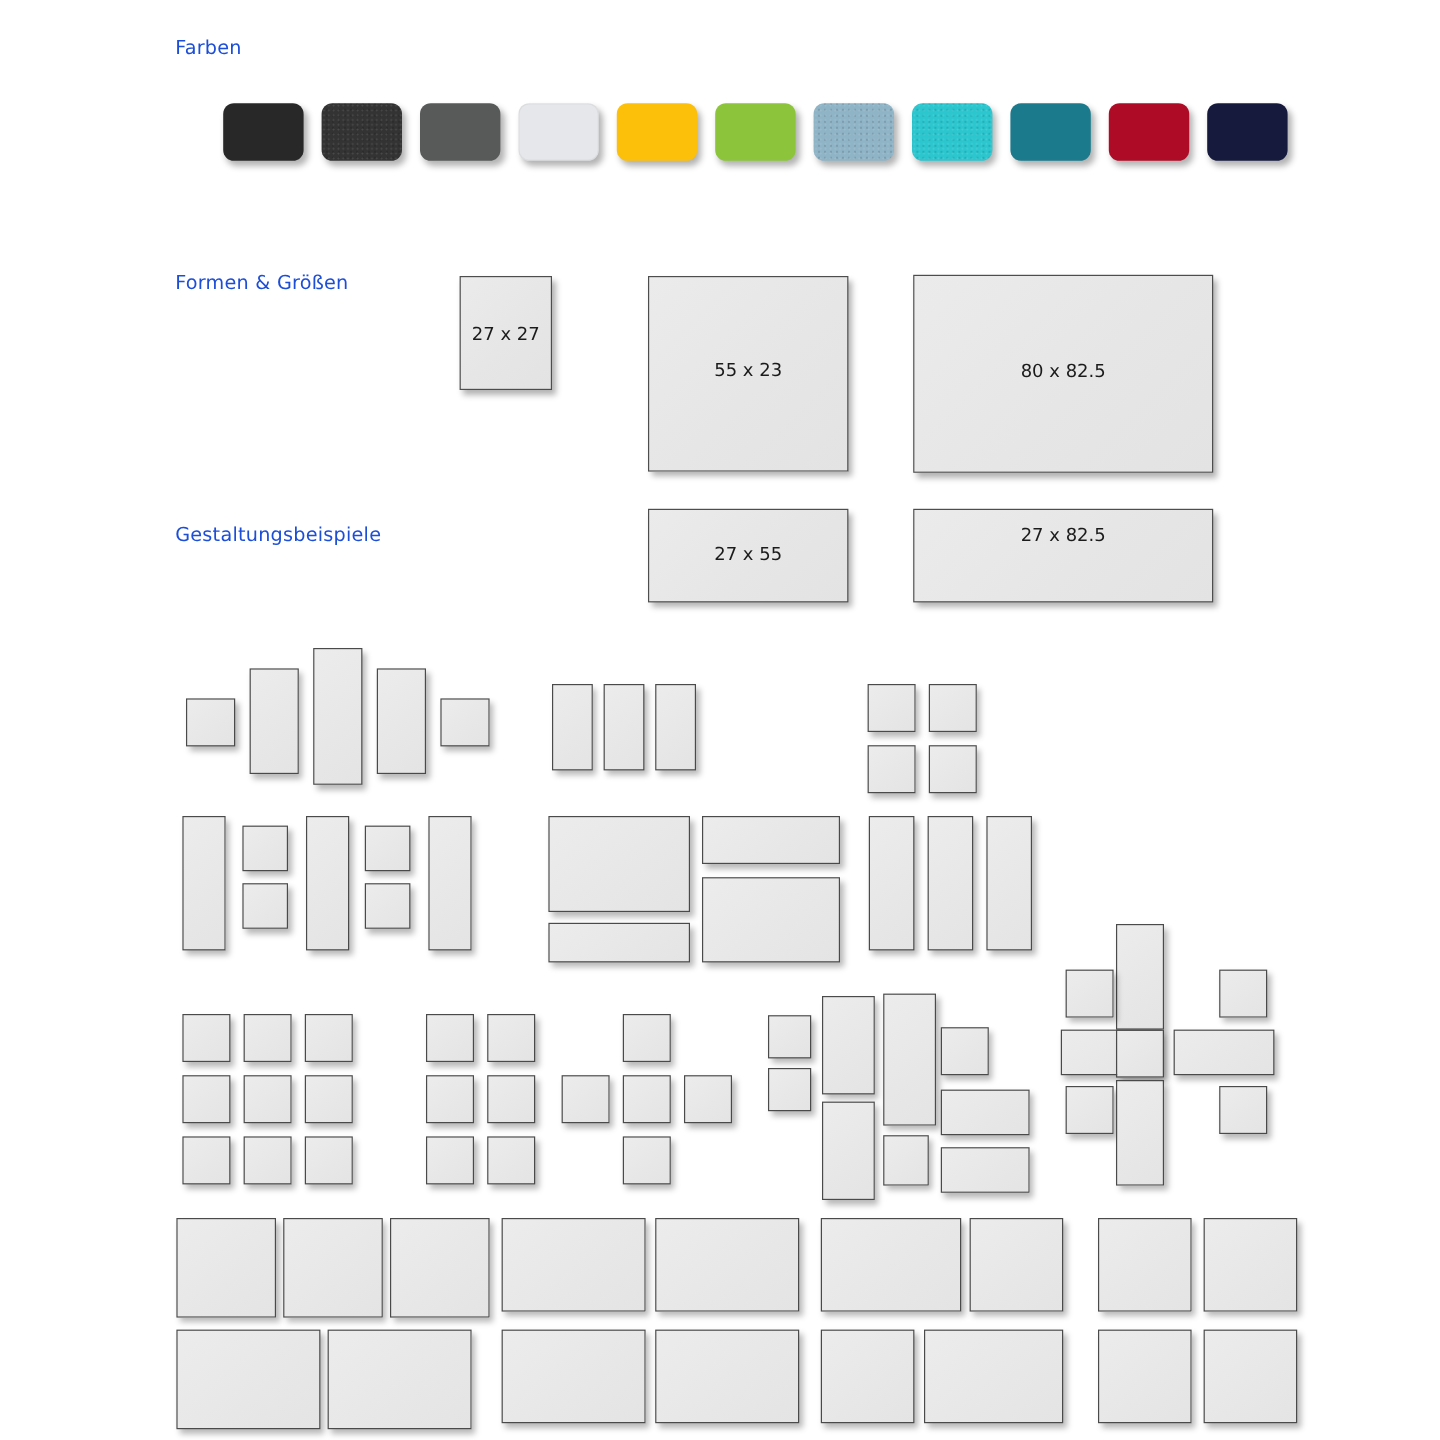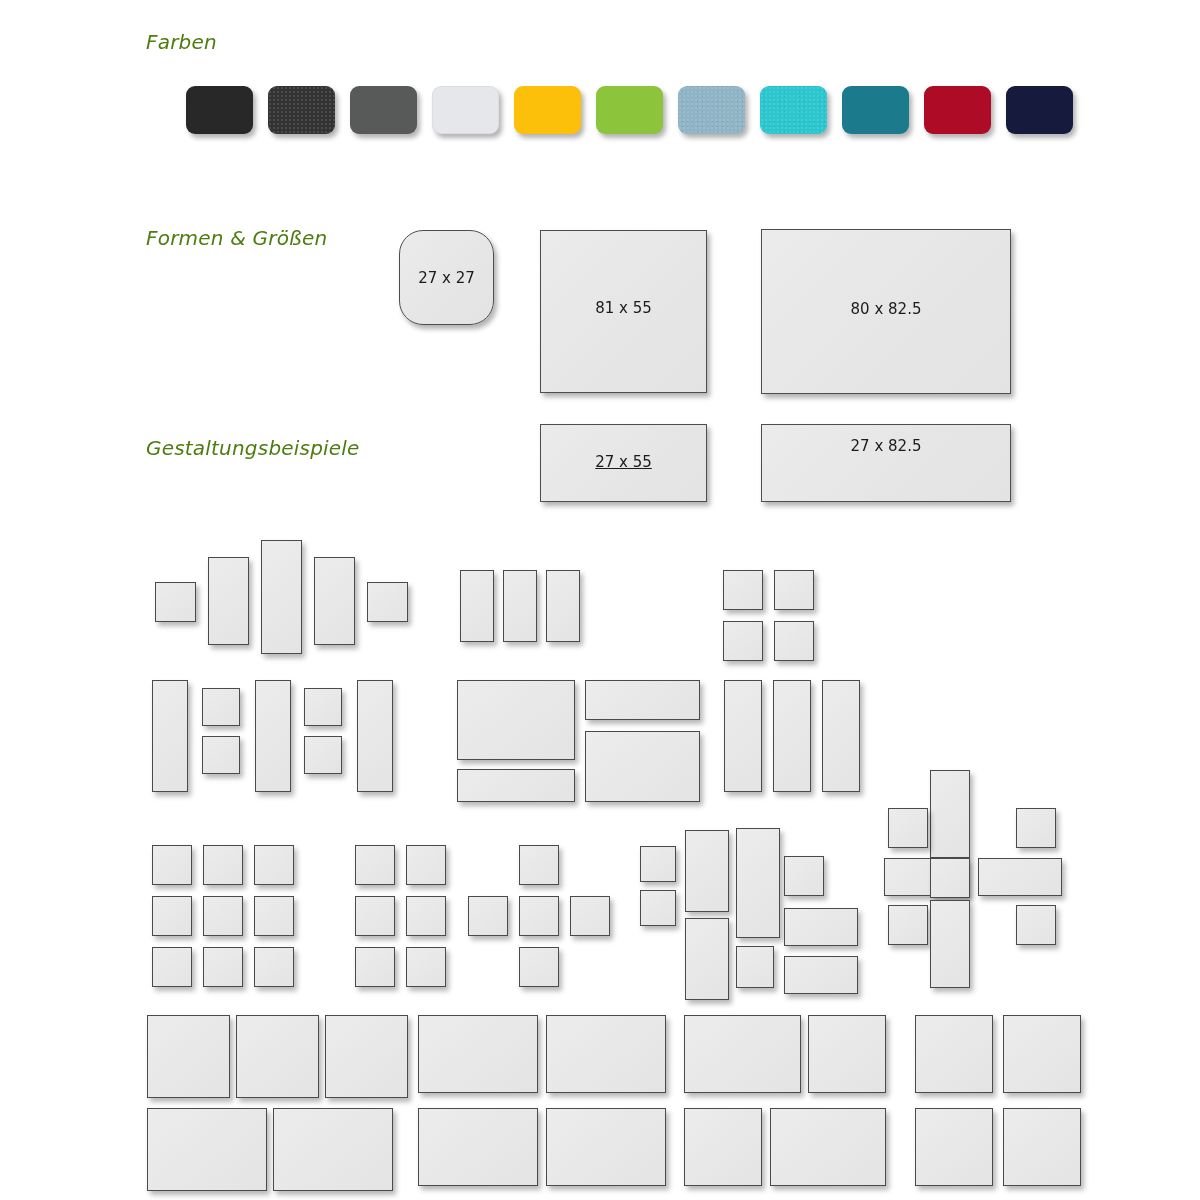--- a/index.html
+++ b/index.html
@@ -14,27 +14,26 @@
     position: relative;
     overflow: hidden;
     font-family: "DejaVu Sans", "Liberation Sans", sans-serif;
     color: #1a1a1a;
     -webkit-font-smoothing: antialiased;
   }
 
   
   .section-title {
     position: absolute;
-    font-size: 20px;
+    font-size: 16px;
     font-weight: 400;
     letter-spacing: 0.2px;
-    color: #4d7c0f;
+    color: #1d4ed8;
     white-space: nowrap;
     line-height: 1;
-    font-style: italic;
   }
   #title-farben   { left: 146px; top: 32px;  }
   #title-formen   { left: 146px; top: 228px; }
   #title-gestalt  { left: 146px; top: 438px; }
 
   
   .swatch-row {
     position: absolute;
     left: 186px;
     top: 86px;
@@ -80,21 +79,21 @@
     font-size: 15px;
     color: #1b1b1b;
     white-space: nowrap;
   }
 
   
   .size-panel .panel-label { top: 50%; transform: translateY(-50%); }
   #size-2727 .panel-label  { top: 38px;  transform: none; }
   #size-5555 .panel-label  { top: 68px;  transform: none; }
   #size-5582 .panel-label  { top: 70px;  transform: none; }
-  #size-2755 .panel-label  { top: 28px;  transform: none; text-decoration: underline; }
+  #size-2755 .panel-label  { top: 28px;  transform: none; }
   #size-2782 .panel-label  { top: 12px;  transform: none; }
 
   
   .cluster { position: absolute; }
   .tile {
     position: absolute;
     background: linear-gradient(140deg, #ececec 0%, #e7e7e7 60%, #e4e4e4 100%);
     border: 1px solid #4a4a4a;
     box-sizing: border-box;
     box-shadow: 3px 4px 5px rgba(0,0,0,0.28);
@@ -116,26 +115,26 @@
     <div class="swatch light-edge" style="background: rgb(230, 231, 234);"></div>
     <div class="swatch" style="background: rgb(252, 192, 10);"></div>
     <div class="swatch" style="background: rgb(140, 196, 60);"></div>
     <div class="swatch has-texture" style="background: rgb(143, 180, 198);"></div>
     <div class="swatch has-texture" style="background: rgb(44, 198, 207);"></div>
     <div class="swatch" style="background: rgb(27, 123, 140);"></div>
     <div class="swatch" style="background: rgb(174, 11, 38);"></div>
     <div class="swatch" style="background: rgb(22, 26, 60);"></div>
   </div>
 
-<div class="panel size-panel" id="size-2727" style="left:399px; top:230px; width:95px; height:95px;border-radius:24px;">
+<div class="panel size-panel" id="size-2727" style="left:383px; top:230px; width:77px; height:95px;">
   <span class="panel-label">27 x 27</span>
 </div>
 
 <div class="panel size-panel" id="size-5555" style="left:540px; top:230px; width:167px; height:163px;">
-  <span class="panel-label">81 x 55</span>
+  <span class="panel-label">55 x 23</span>
 </div>
 
 <div class="panel size-panel" id="size-5582" style="left:761px; top:229px; width:250px; height:165px;">
   <span class="panel-label">80 x 82.5</span>
 </div>
 
 <div class="panel size-panel" id="size-2755" style="left:540px; top:424px; width:167px; height:78px;">
   <span class="panel-label">27 x 55</span>
 </div>
 

